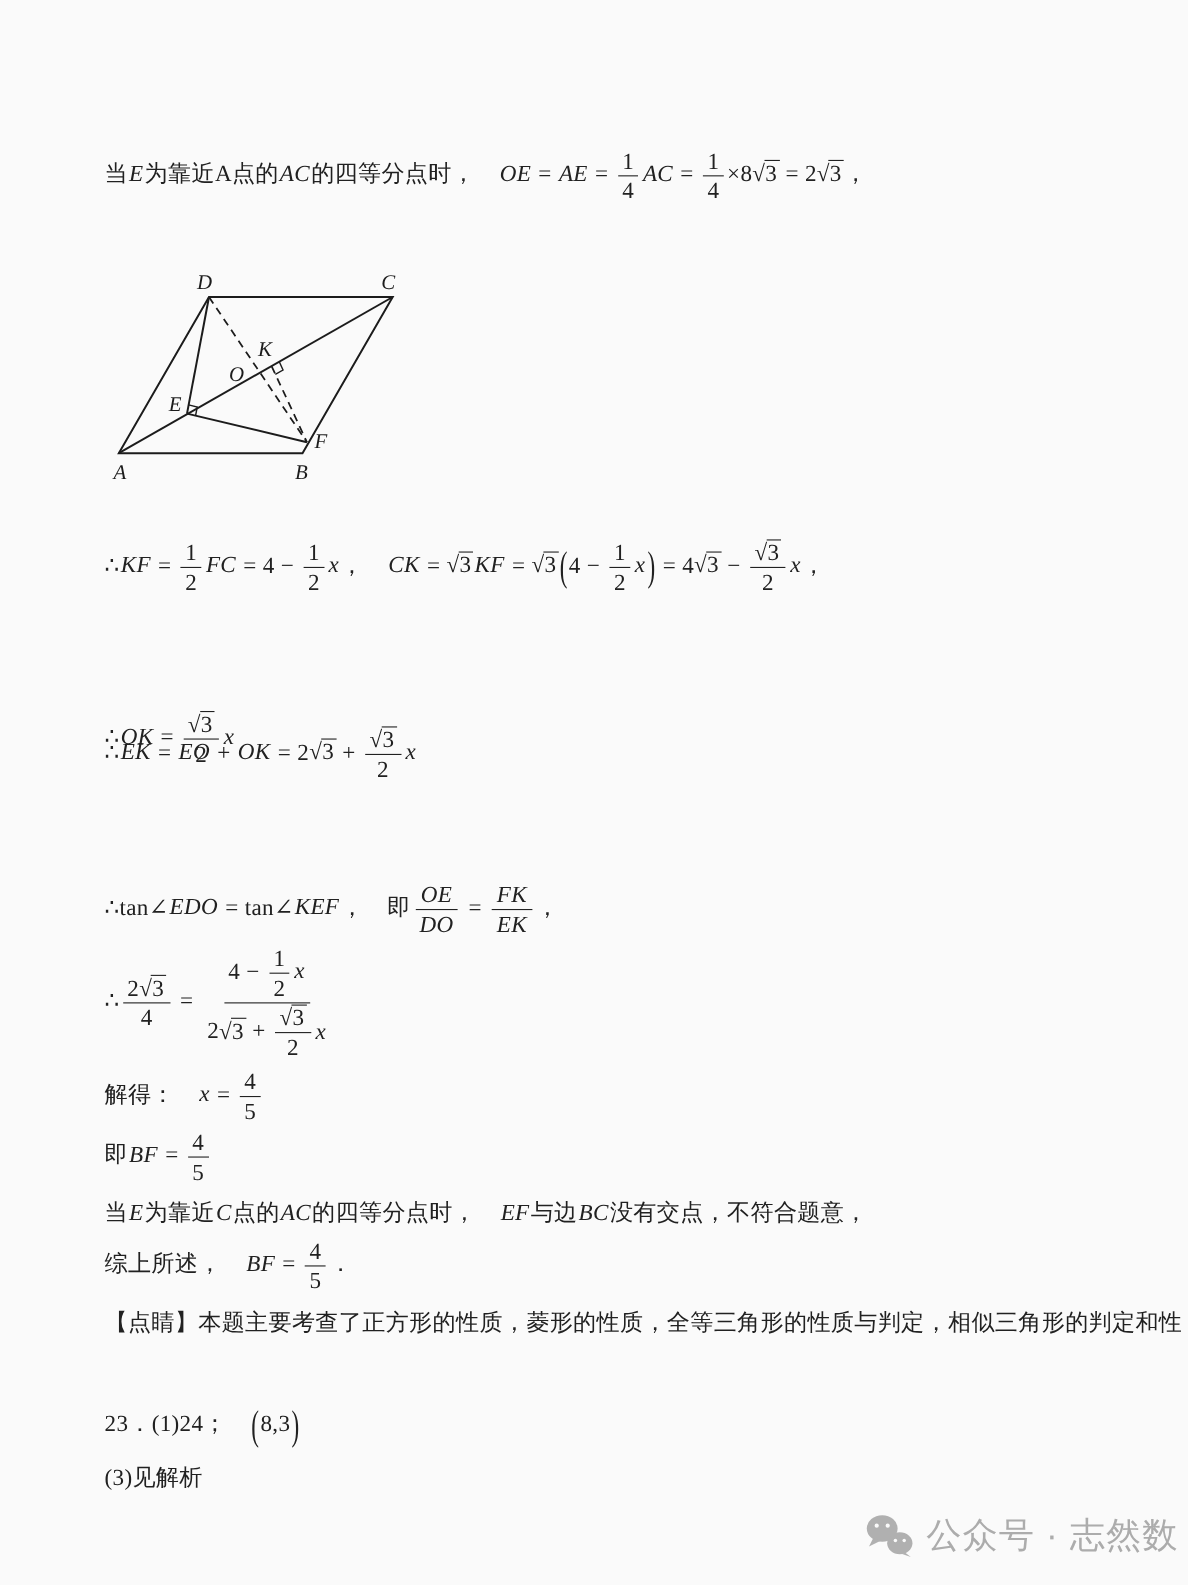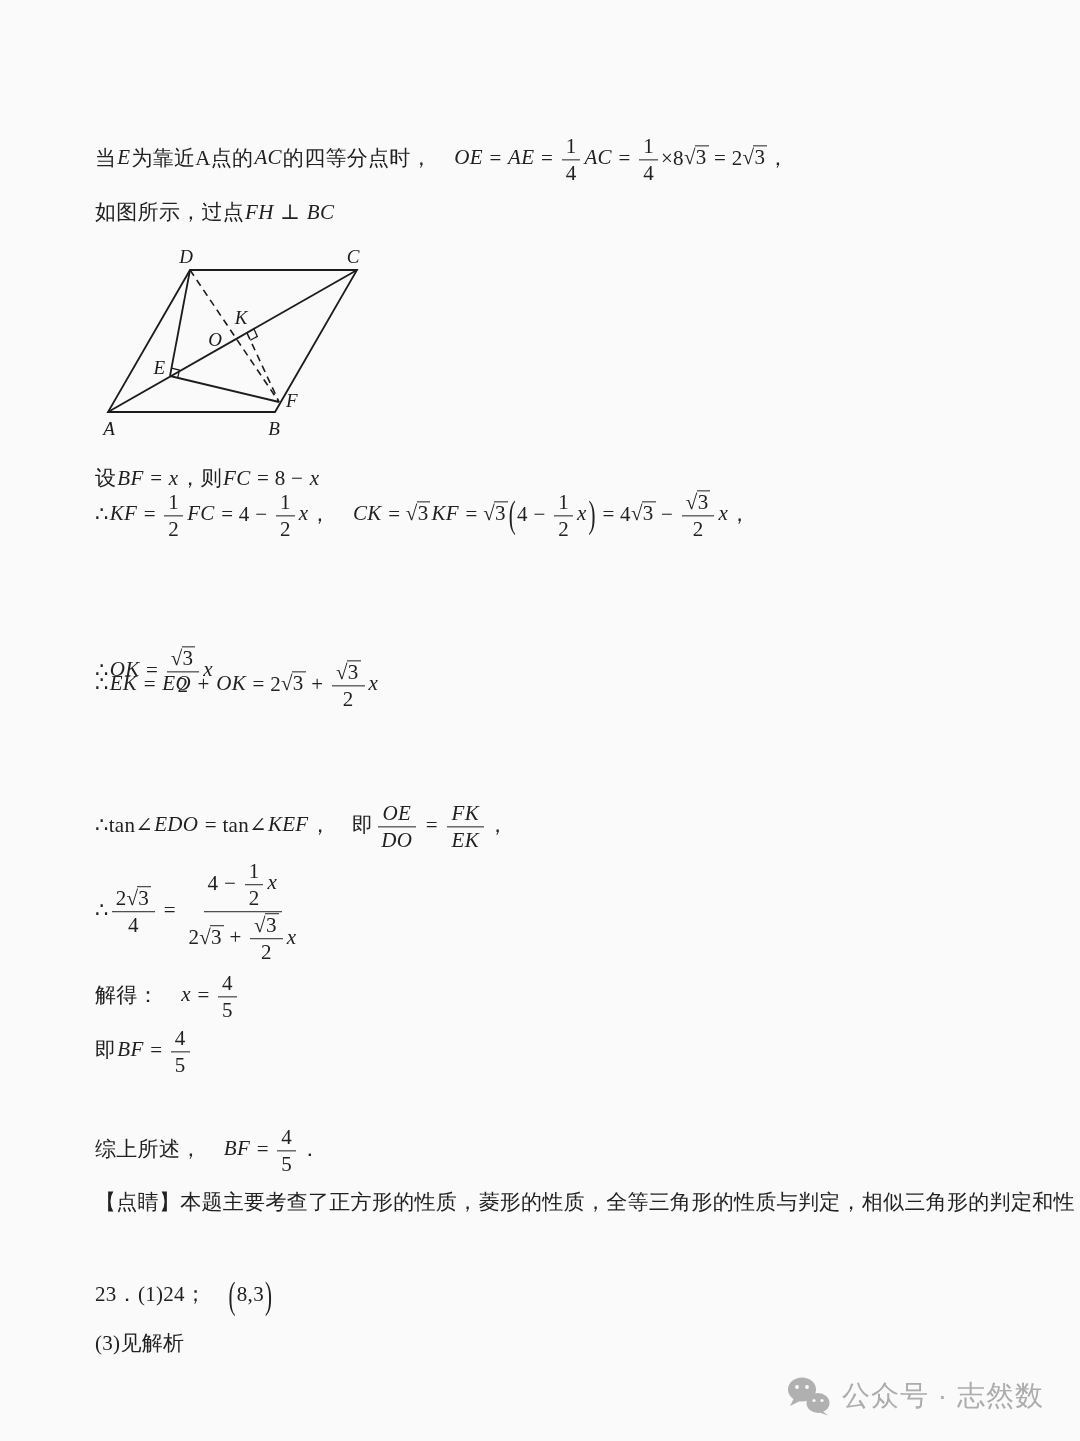--- a/index.html
+++ b/index.html
@@ -76,60 +76,58 @@
   .wm{
     position:absolute;
     left:786px;top:1396px;
     transform:translateY(-50%);
     display:flex;
     align-items:center;
     gap:10px;
   }
   .wm-text{
     font-family:"Liberation Sans","DejaVu Sans",sans-serif;
-    font-size:28px;
+    font-size:32px;
     color:#acacac;
     letter-spacing:1px;
     white-space:nowrap;
   }
 </style>
 </head>
 <body>
 
 <div class="page">
 
   <p class="ln" id="l1">当<i>E</i>为靠近A点的<i>AC</i>的四等分点时，　<i>OE</i> = <i>AE</i> = <span class="fr">
         <span class="nu">1</span>
         <span class="de">4</span>
       </span><i>AC</i> = <span class="fr">
         <span class="nu">1</span>
         <span class="de">4</span>
       </span>×8<span class="sq"><span class="r">√</span><span class="ov">3</span></span> = 2<span class="sq"><span class="r">√</span><span class="ov">3</span></span>，</p>
-  <p class="ln" id="l2">如图所示，过点<i>FH</i> ⊥ <i>BC</i></p>
 
   <svg class="fig" width="310" height="205" viewBox="0 0 310 205">
     <polygon points="13,167 180,167 262,25 95,25"></polygon>
     <line x1="13" y1="167" x2="262" y2="25"></line>
     <line x1="95" y1="25" x2="75" y2="131"></line>
     <line x1="75" y1="131" x2="184" y2="157"></line>
     <line class="dash" x1="95" y1="25" x2="184" y2="157"></line>
     <line class="dash" x1="152" y1="88" x2="184" y2="157"></line>
     <polyline class="ra" points="82.8,132.9 84.3,125.0 76.5,123.1"></polyline>
     <polyline class="ra" points="159.0,84.1 162.3,91.4 155.3,95.3"></polyline>
     <text x="14" y="190" text-anchor="middle">A</text>
     <text x="179" y="190" text-anchor="middle">B</text>
     <text x="258" y="18" text-anchor="middle">C</text>
     <text x="91" y="18" text-anchor="middle">D</text>
     <text x="70" y="129" text-anchor="end">E</text>
     <text x="191" y="162" text-anchor="start">F</text>
     <text x="146" y="79" text-anchor="middle">K</text>
     <text x="127" y="101" text-anchor="end">O</text>
   </svg>
 
-  <p class="ln" id="l4">设<i>BF</i> = <i>x</i>，则<i>FC</i> = 8 − <i>x</i></p>
   <p class="ln" id="l5">∴<i>KF</i> = <span class="fr">
         <span class="nu">1</span>
         <span class="de">2</span>
       </span><i>FC</i> = 4 − <span class="fr">
         <span class="nu">1</span>
         <span class="de">2</span>
       </span><i>x</i>，　<i>CK</i> = <span class="sq"><span class="r">√</span><span class="ov">3</span></span><i>KF</i> = <span class="sq"><span class="r">√</span><span class="ov">3</span></span><span class="bp">(</span>4 − <span class="fr">
         <span class="nu">1</span>
         <span class="de">2</span>
       </span><i>x</i><span class="bp">)</span> = 4<span class="sq"><span class="r">√</span><span class="ov">3</span></span> − <span class="fr">
@@ -165,20 +163,21 @@
           </span><i>x</i></span>
       </span></p>
   <p class="ln" id="l12">解得：　<i>x</i> = <span class="fr">
         <span class="nu">4</span>
         <span class="de">5</span>
       </span></p>
   <p class="ln" id="l13">即<i>BF</i> = <span class="fr">
         <span class="nu">4</span>
         <span class="de">5</span>
       </span></p>
+  <p class="ln" id="l14">当<i>E</i>为靠近<i>C</i>点的<i>AC</i>的四等分点时，　<i>EF</i>与边<i>BC</i>没有交点，不符合题意，</p>
   <p class="ln" id="l15">综上所述，　<i>BF</i> = <span class="fr">
         <span class="nu">4</span>
         <span class="de">5</span>
       </span>．</p>
   <p class="ln" id="l16">【点睛】本题主要考查了正方形的性质，菱形的性质，全等三角形的性质与判定，相似三角形的判定和性</p>
   <p class="ln" id="l18">23．(1)24；　<span class="bp">(</span>8,3<span class="bp">)</span></p>
   <p class="ln" id="l19">(3)见解析</p>
 
   <div class="wm">
     <svg width="46" height="40" viewBox="0 0 46 40">

